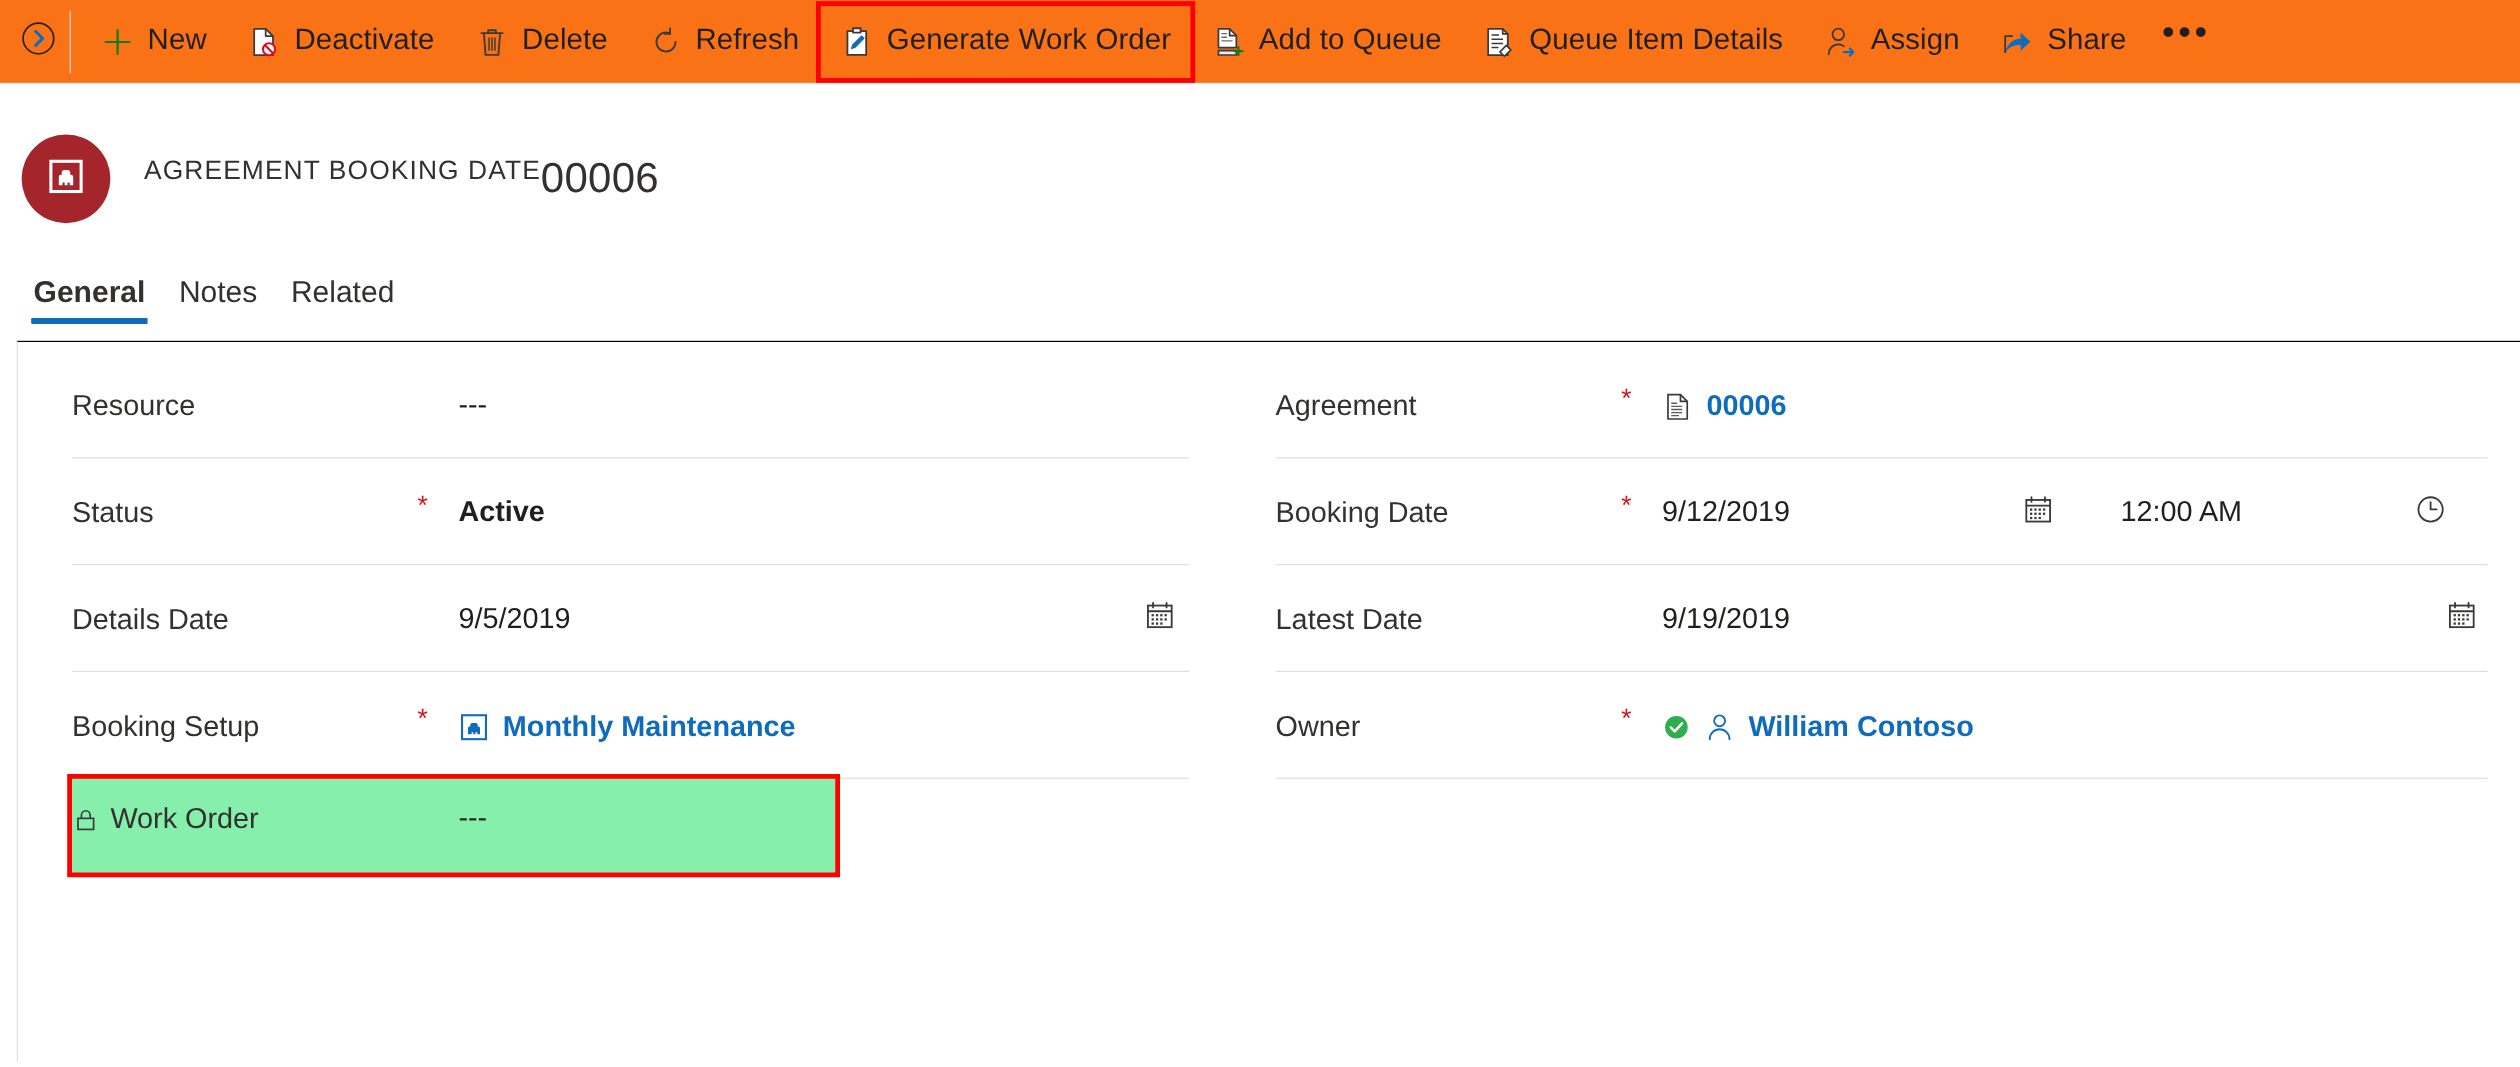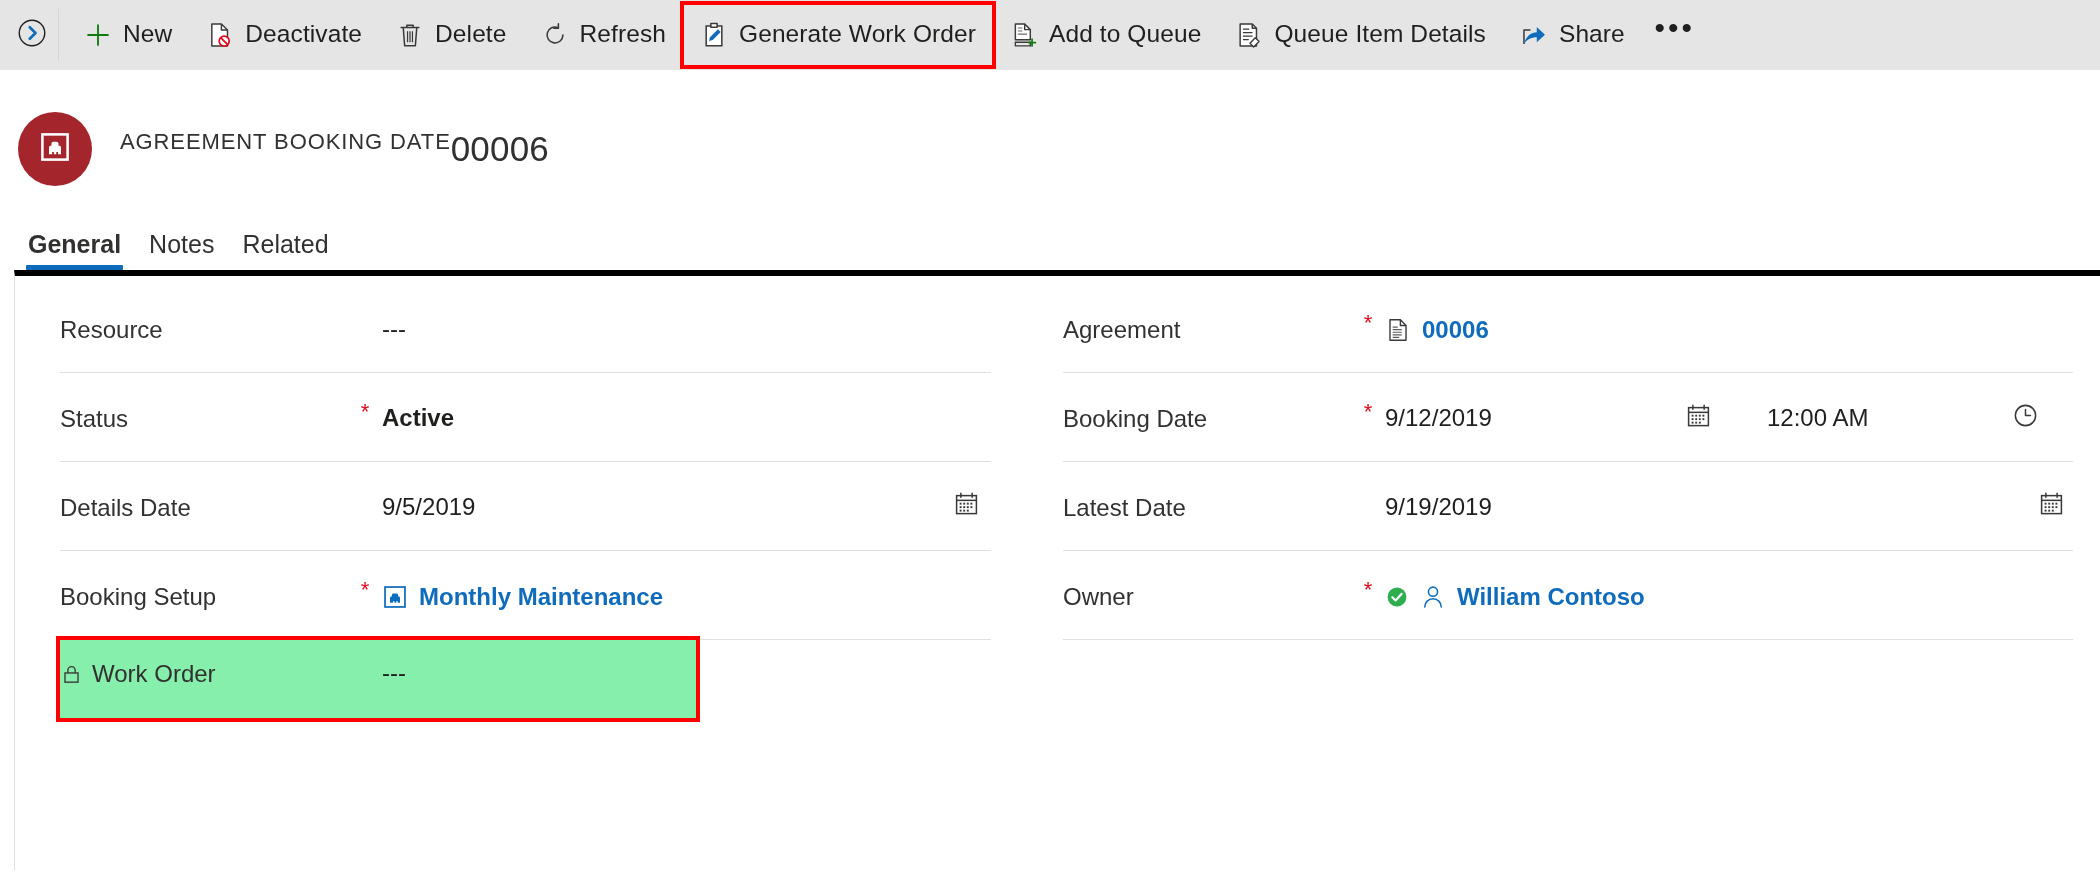--- a/index.html
+++ b/index.html
@@ -12,21 +12,21 @@
     color: #201f1e;
     overflow: hidden;
   }
 
   
   .commandbar {
     position: relative;
     height: 70px;
     display: flex;
     align-items: center;
-    background: #e5e5e5;
+    background: #f97316;
     border-bottom: 1px solid #e6e6e6;
     padding-left: 6px;
   }
   .cb-expand {
     width: 52px;
     height: 70px;
     display: flex;
     align-items: center;
     justify-content: center;
     cursor: pointer;
@@ -135,27 +135,27 @@
     content: "";
     position: absolute;
     left: 12px; right: 12px; bottom: 0;
     height: 5px;
     background: #0f6cbd;
     border-radius: 1px;
   }
 
   
   .form-area {
+    margin-top: 14px;
     margin-left: 14px;
-    border-top: 6px solid #000000;
+    border-top: 1px solid #000000;
     border-left: 1px solid #e1dfdd;
     height: 600px;
     display: flex;
     position: relative;
-    text-align: center;
   }
   .form-col {
     position: relative;
     padding-top: 8px;
   }
   .form-col.left  { width: 1012px; padding-left: 45px; padding-right: 0; }
   .form-col.right { width: 1060px; padding-left: 36px; }
 
   .field-row {
     position: relative;
@@ -345,20 +345,30 @@
       <svg width="28" height="28" viewBox="0 0 24 24">
         <path d="M4.4 2.6 h10.4 l3.6 3.6 V21.4 H4.4 Z" fill="#fff" stroke="#3b3a39" stroke-width="1.25" stroke-linejoin="round"></path>
         <path d="M14.8 2.6 V6.2 H18.4" fill="none" stroke="#3b3a39" stroke-width="1.25" stroke-linejoin="round"></path>
         <path d="M6.8 7 h5.4 M6.8 10 h8.2 M6.8 13 h8.2 M6.8 16 h5" stroke="#3b3a39" stroke-width="1.1"></path>
         <path d="M17.4 14.4 l3.2 3.2 -4.6 4.6 -3.2 -3.2 Z" fill="#fff" stroke="#3b3a39" stroke-width="1.2" stroke-linejoin="round"></path>
       </svg>
     </span>
     <span class="cb-label">Queue Item Details</span>
   </button>
 
+  <button class="cb-btn">
+    <span class="cb-icon">
+      <svg width="28" height="28" viewBox="0 0 24 24">
+        <circle cx="10.2" cy="6.6" r="4.1" fill="none" stroke="#3b3a39" stroke-width="1.3"></circle>
+        <path d="M3.4 20.8 c0-4.1 3-7.1 6.8-7.1 c1.5 0 2.9 0.45 4 1.25" fill="none" stroke="#3b3a39" stroke-width="1.3" stroke-linecap="round"></path>
+        <path d="M14.2 19.2 H21 M18.4 16.6 L21 19.2 L18.4 21.8" fill="none" stroke="#0f6cbd" stroke-width="1.5" stroke-linecap="round" stroke-linejoin="round"></path>
+      </svg>
+    </span>
+    <span class="cb-label">Assign</span>
+  </button>
 
   <button class="cb-btn">
     <span class="cb-icon">
       <svg width="28" height="28" viewBox="0 0 24 24">
         <path d="M3.4 19.8 V7.8 h5.6" fill="none" stroke="#3b3a39" stroke-width="1.3" stroke-linejoin="round"></path>
         <path d="M3.4 19.8 C5 12.6 10 9.6 14.4 9.6 V5.2 L21.4 11.8 L14.4 18.2 V13.9 C9.6 13.9 5.6 15.8 3.4 19.8 Z" fill="#0f6cbd"></path>
       </svg>
     </span>
     <span class="cb-label">Share</span>
   </button>

